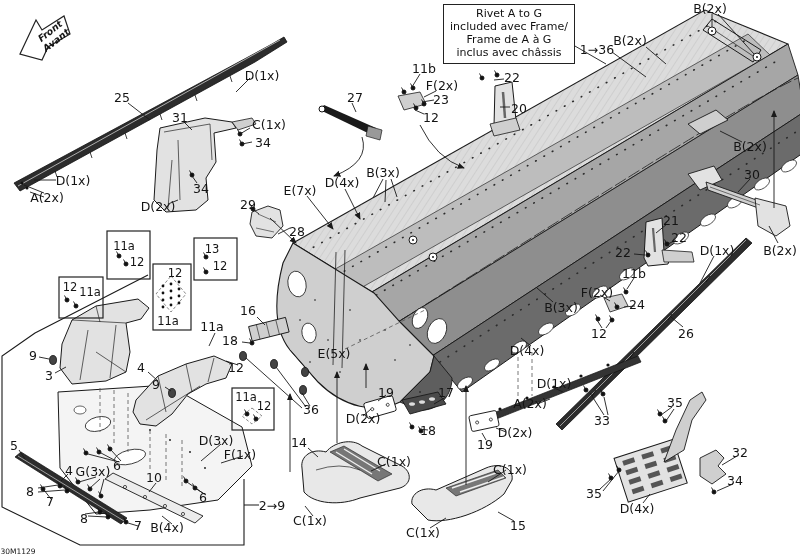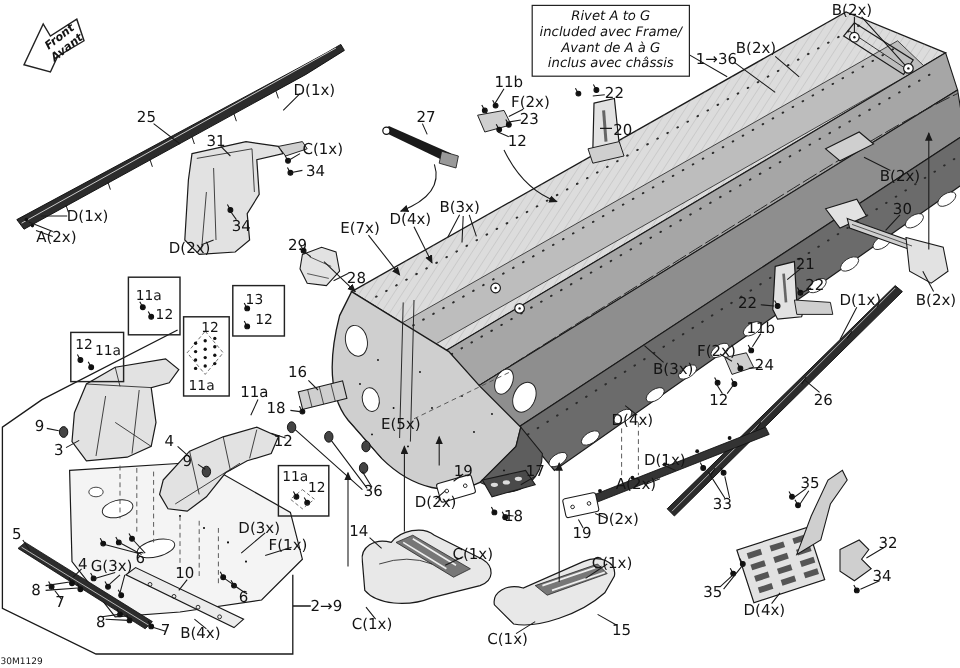--- a/index.html
+++ b/index.html
@@ -2,21 +2,21 @@
 <html style="--line: #1a1a1a; --deck: #dcdcdc; --deck-stripe: #bdbdbd; --side-upper: #a6a6a6; --side-lower: #8e8e8e; --band-dark: #6b6b6b; --part-light: #e2e2e2; --part-mid: #cfcfcf; --part-dark: #2c2c2c;"><head>
 <meta charset="utf-8">
 <style>
   html,body{margin:0;padding:0;background:#fff;}
   #stage{position:relative;width:800px;height:557px;background:#fff;overflow:hidden;
          font-family:"DejaVu Sans",sans-serif;}
   svg{position:absolute;left:0;top:0;}
   .lbl{font:12.5px "DejaVu Sans",sans-serif;fill:#141414;text-anchor:middle;dominant-baseline:central;}
   .lbl.b{font-weight:bold;} .lbl.i{font-style:italic;}
   .note{position:absolute;left:443px;top:4px;width:128px;border:1.5px solid #222;background:#fff;
-        font-size:11px;line-height:1.18;text-align:center;padding:3px 1px;color:#111;font-style:italic;}
+        font-size:11px;line-height:1.18;text-align:center;padding:3px 1px;color:#111;}
   .ln{stroke:#1a1a1a;stroke-width:0.9;fill:none;}
   .dash{stroke:#555;stroke-width:0.8;fill:none;stroke-dasharray:4 3;}
   .thick{stroke:#1a1a1a;stroke-width:1.1;fill:none;}
 </style>
 </head>
 <body>
 
 <div id="stage">
 <svg id="art" width="800" height="557" viewBox="0 0 800 557">
   <defs>
@@ -541,16 +541,16 @@
         <text x="264" y="406" class="lbl" style="font-size: 11.5px;">12</text>
         <text x="50" y="31" class="lbl b i" transform="rotate(-38 50 31)" style="font-size: 9.5px;">Front</text>
         <text x="56" y="40" class="lbl b i" transform="rotate(-38 56 40)" style="font-size: 9.5px;">Avant</text>
         <text x="18" y="551" class="lbl" style="font-size: 7.5px;">30M1129</text>
       </g>
 </svg>
 
 <div class="note">
   <div>Rivet A to G</div>
   <div>included avec Frame/</div>
-  <div>Avant de A à G</div>
+  <div>Frame de A à G</div>
   <div>inclus avec châssis</div>
 </div>
 </div>
 
 </body></html>

